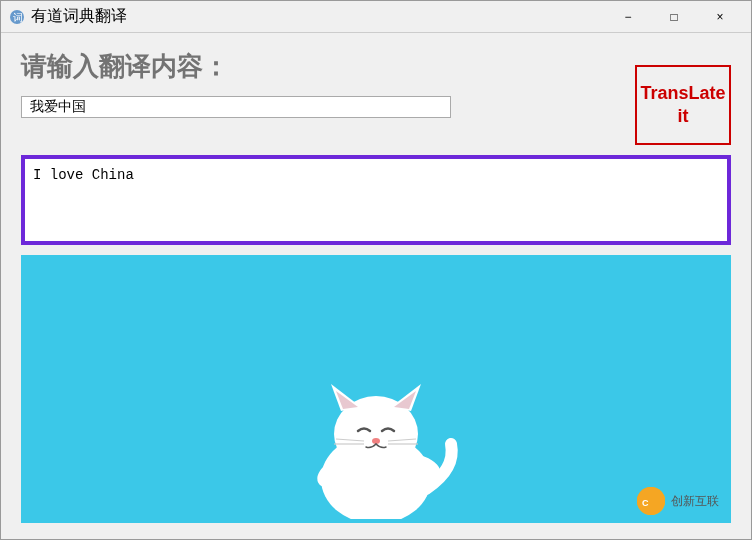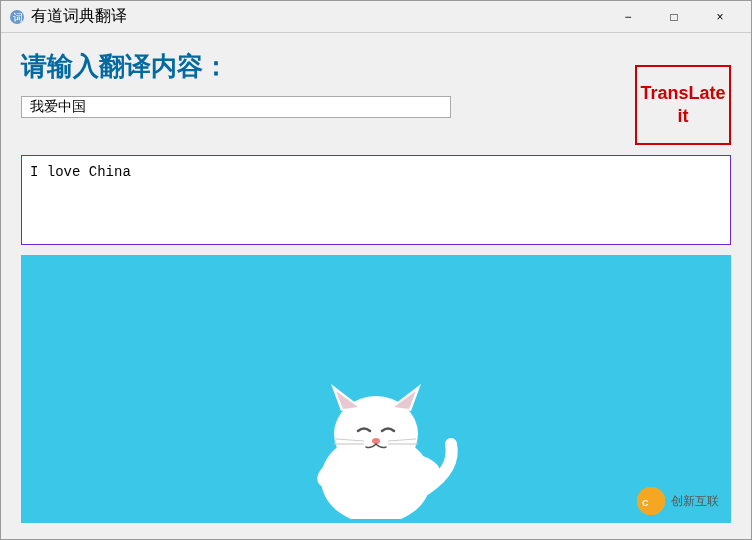--- a/index.html
+++ b/index.html
@@ -76,21 +76,21 @@
       align-items: flex-start;
       gap: 20px;
     }
 
     .left-section {
       flex: 1;
     }
 
     .prompt-label {
       font-size: 26px;
-      color: #0369a1;
+      color: #737373;
       font-weight: bold;
       margin-bottom: 12px;
       font-family: Liberation Mono, monospace;
     }
 
     .input-field {
       width: 430px;
       height: 22px;
       border: 1px solid #aaa;
       background: white;
@@ -113,21 +113,21 @@
       display: flex;
       align-items: center;
       justify-content: center;
       flex-shrink: 0;
       margin-top: 16px;
     }
 
     .output-area {
       width: 100%;
       height: 90px;
-      border: 1px solid #6d28d9;
+      border: 4px solid #6d28d9;
       background: white;
       font-size: 14px;
       padding: 8px;
       color: #000;
       font-family: 'Courier New', monospace;
       resize: none;
       outline: none;
     }
 
     .image-section {

